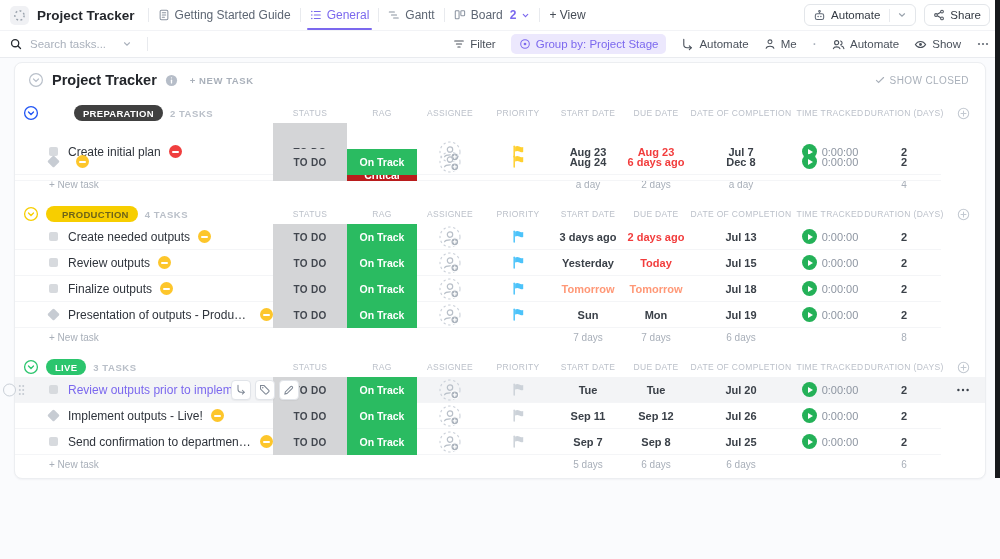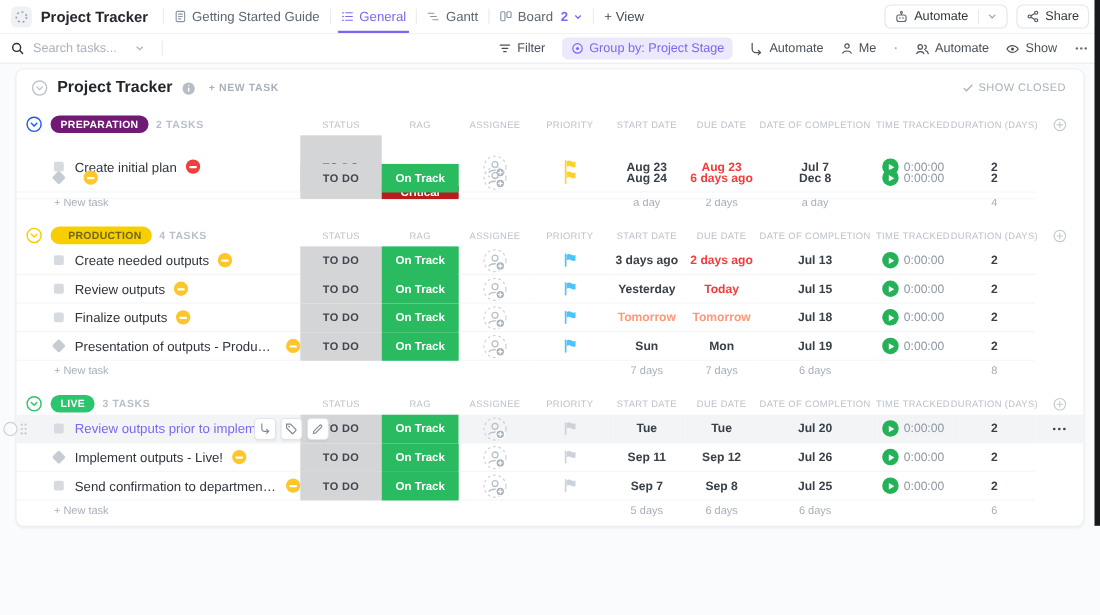--- a/index.html
+++ b/index.html
@@ -286,21 +286,21 @@
   <div id="groups">
       <div class="group">
         <div class="grid ghead">
           <div class="g-left">
             <span class="icn">
               <svg width="16" height="16" viewBox="0 0 16 16" fill="none" stroke="#2155f4" stroke-width="1.3">
                 <circle cx="8" cy="8" r="6.4"></circle>
                 <path d="M5.5 7l2.5 2.5L10.5 7" stroke-linecap="round"></path>
               </svg>
             </span>
-            <span class="gbadge" style="background: #701a75; color: rgb(255, 255, 255);">PREPARATION</span>
+            <span class="gbadge" style="background: #404040; color: rgb(255, 255, 255); margin-left: 28px;">PREPARATION</span>
             <span class="gcount">2 TASKS</span>
           </div>
           <div class="col-h">STATUS</div>
           <div class="col-h">RAG</div>
           <div class="col-h">ASSIGNEE</div>
           <div class="col-h">PRIORITY</div>
           <div class="col-h">START DATE</div>
           <div class="col-h">DUE DATE</div>
           <div class="col-h">DATE OF COMPLETION</div>
           <div class="col-h">TIME TRACKED</div>

